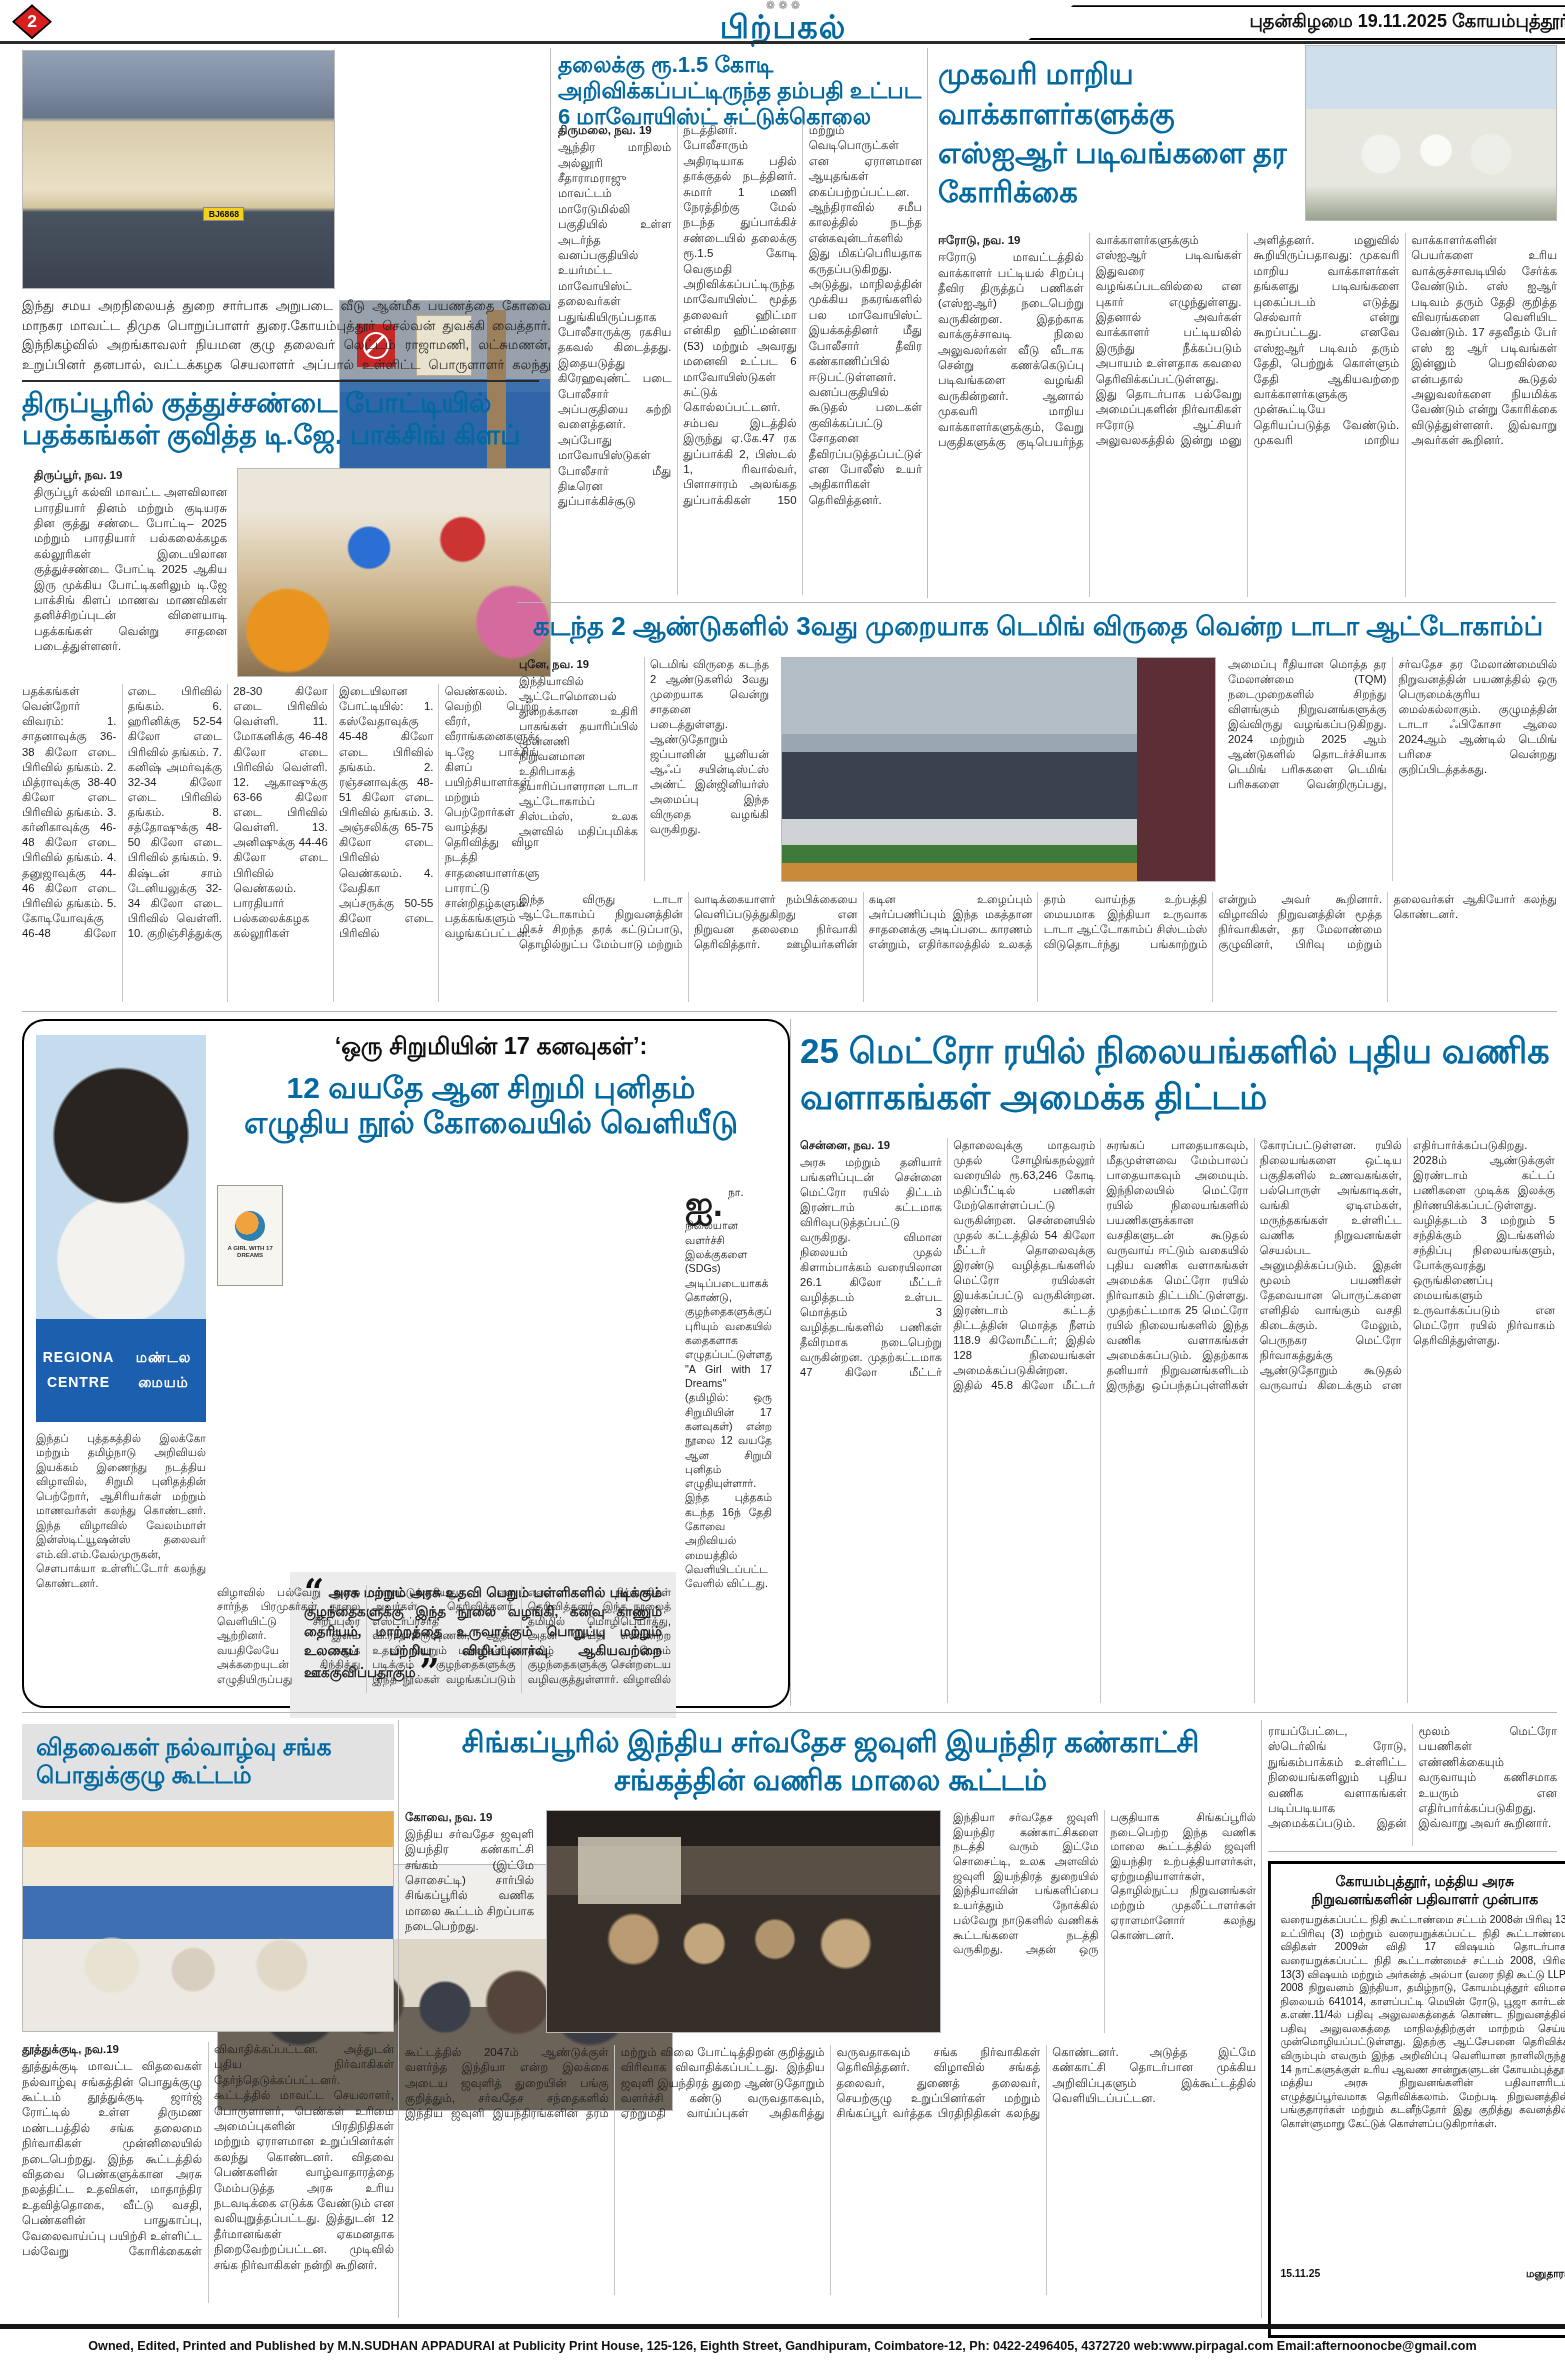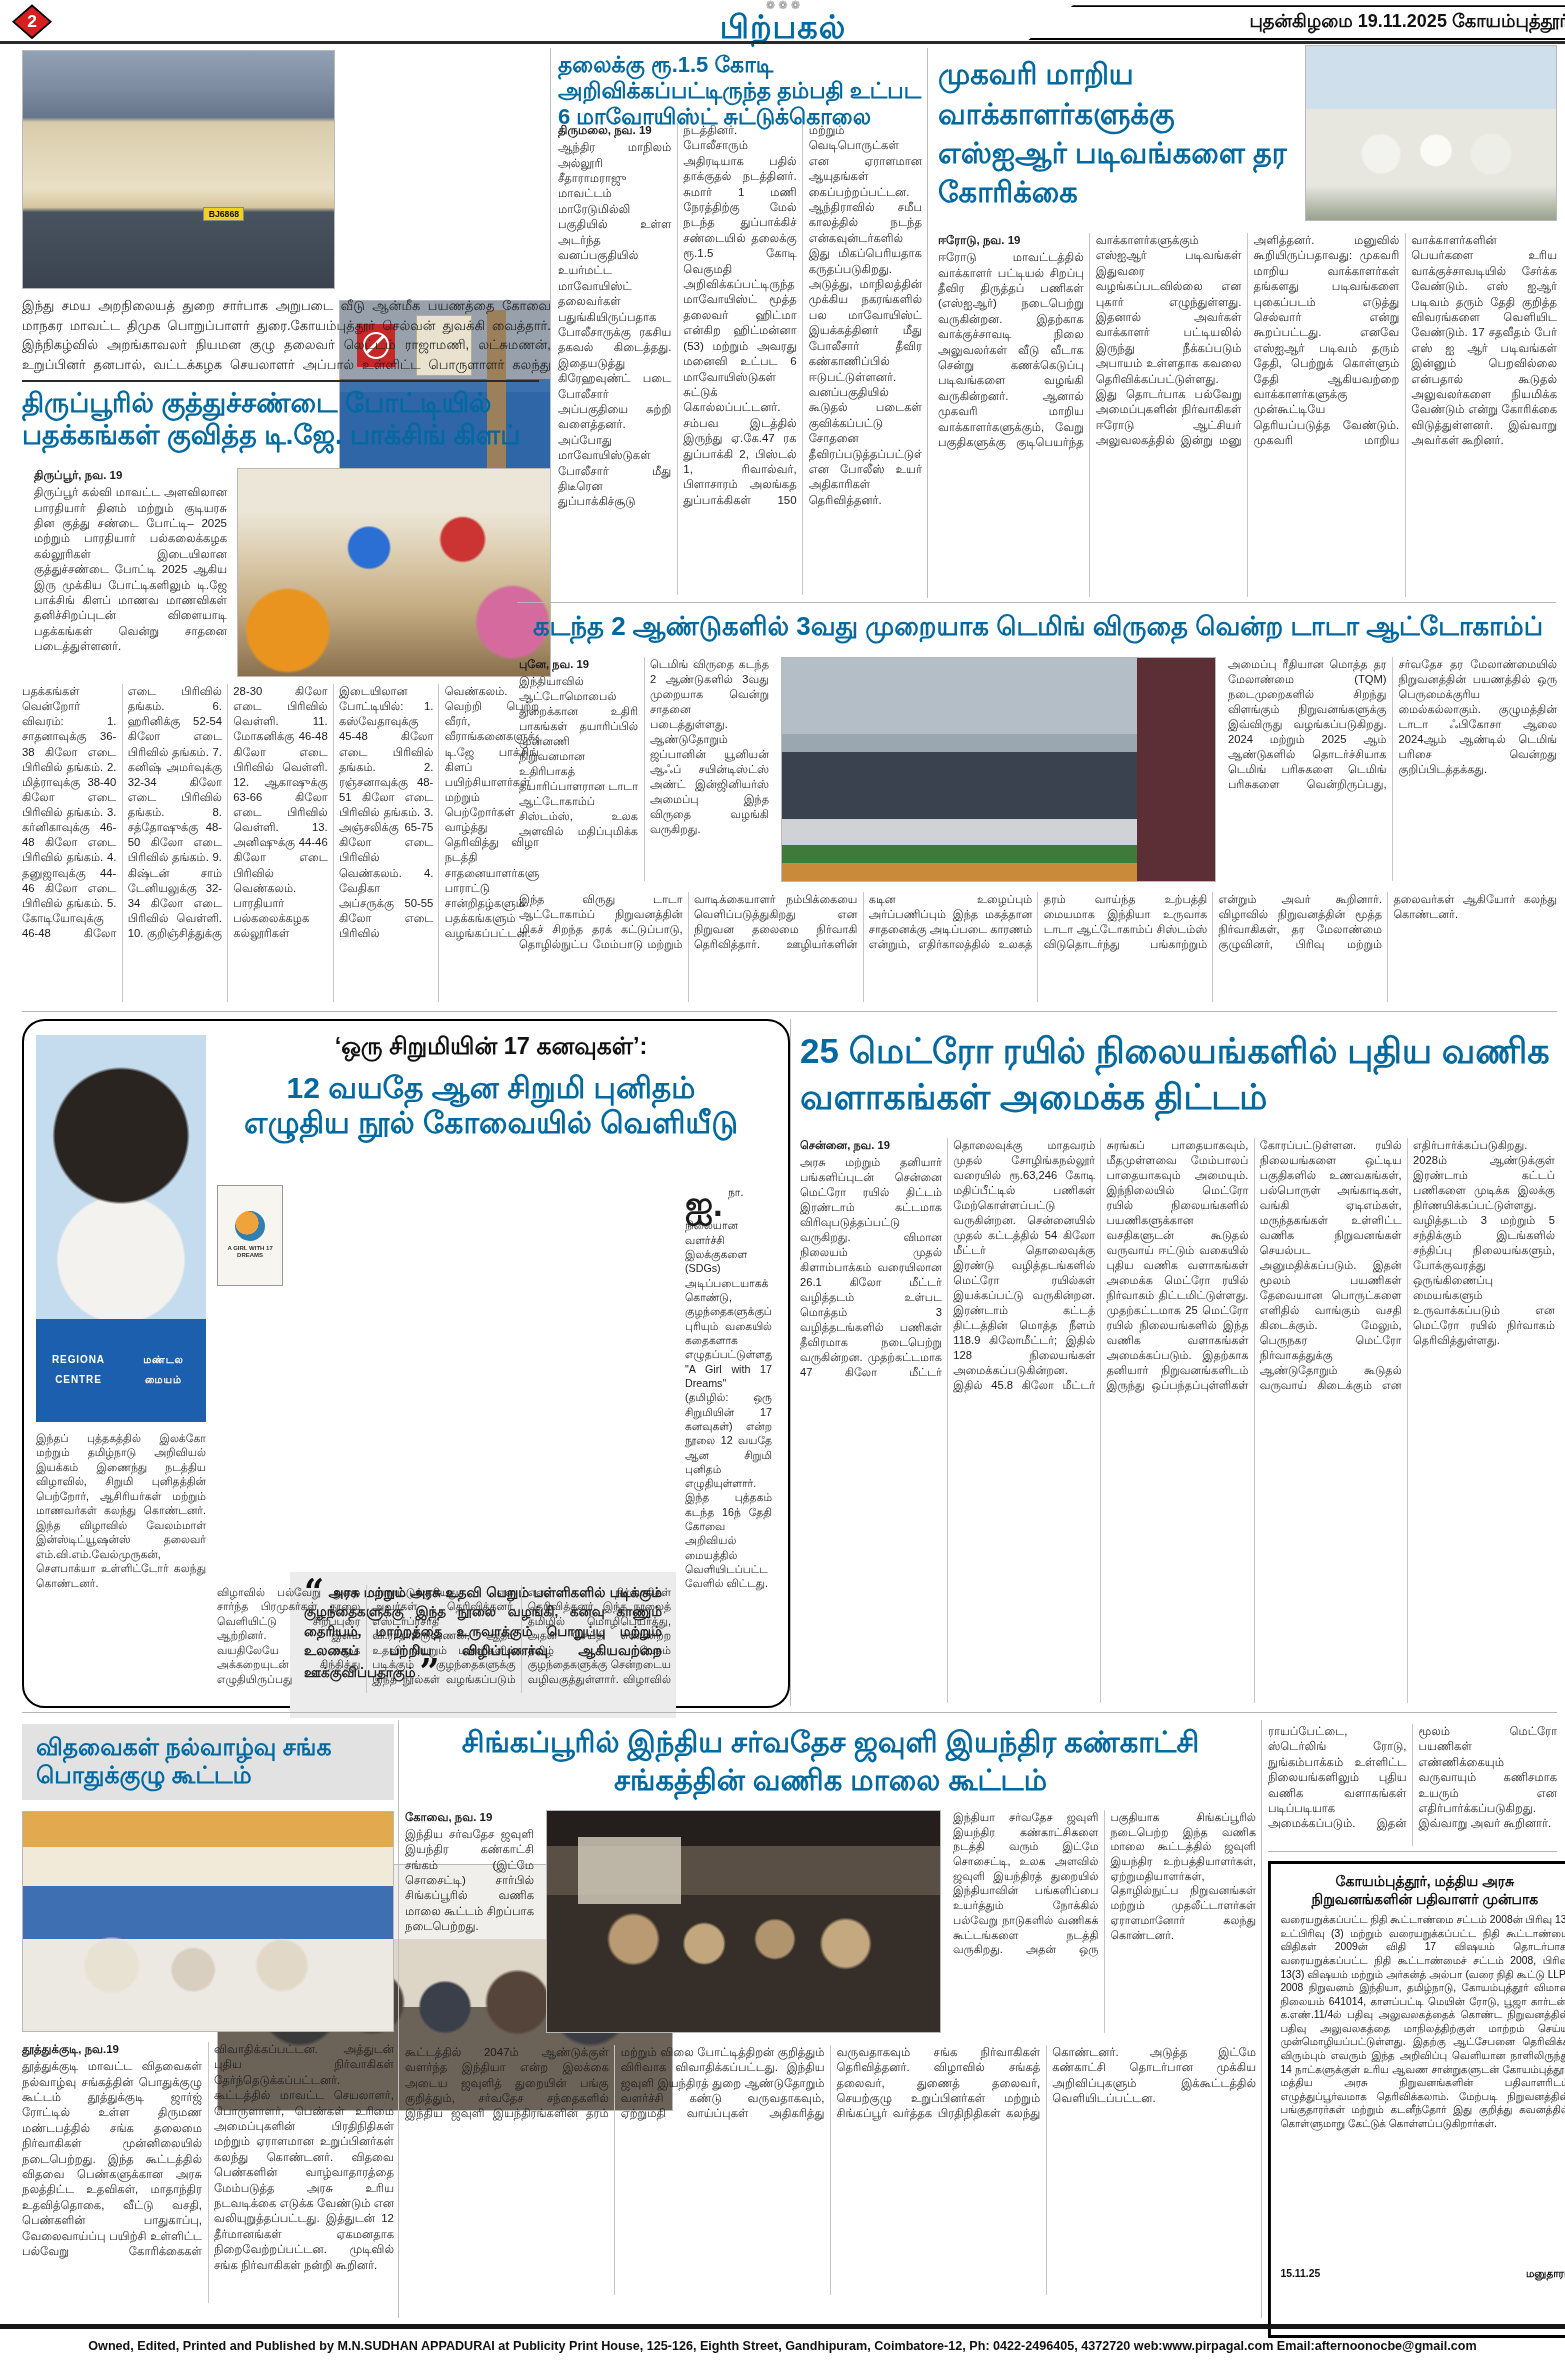--- a/index.html
+++ b/index.html
@@ -29,21 +29,21 @@
   
   .quote-box{background:#ececec;padding:8.7px 14px;font-size:13.5px;font-weight:bold;line-height:1.45;text-align:justify;position:relative;color:#222;}
   .qmark{font-size:35px;font-weight:bold;color:#111;line-height:0.6;vertical-align:-7px;font-family:"DejaVu Serif",serif;}
   .gb{border:2.6px solid #000;border-radius:22.6px;background:#fff;}
   .dropcap::first-letter{font-size:35px;font-weight:bold;float:left;line-height:0.85;padding:3.5px 5.2px 0 0;}
   .gray-head{background:#e2e2e2;padding:10.4px 14px;}
   .notice{border:2.6px solid #000;box-shadow:inset 0 0 0 0.9px #000;background:#fff;padding:8.7px 10.4px;}
   .notice-title{font-weight:bold;text-align:center;font-size:14px;line-height:1.3;}
   .notice-body{font-size:10.3px;line-height:1.32;text-align:justify;margin-top:5.2px;overflow:hidden;}
   .podium{position:absolute;left:0;right:0;bottom:0;height:103px;background:#1b5fae;display:grid;grid-template-columns:1fr 1fr;align-content:center;justify-items:center;row-gap:7px;}
-  .podium span{color:#fff;font-size:10px;font-weight:bold;letter-spacing:0.9px;}
+  .podium span{color:#fff;font-size:14px;font-weight:bold;letter-spacing:0.9px;}
   .book-cover{background:#f7f5ef;border:0.9px solid #999;display:flex;flex-direction:column;align-items:center;justify-content:center;text-align:center;padding:2.6px;}
   .book-cover .bc-art{width:30px;height:30px;border-radius:50%;background:radial-gradient(circle at 40% 40%,#f0a23c 0 45%,#2e7fb2 46% 100%);margin-bottom:3.5px;}
   .book-cover .bc-t{font-size:6px;font-weight:bold;color:#333;line-height:1.25;}
   .footer-bar{background:#161616;}
   .footer-text{text-align:center;font-size:12.6px;font-weight:bold;color:#111;}
   .plate{position:absolute;background:#f2d21f;color:#111;font-weight:bold;font-size:8.7px;padding:0.9px 4.3px;border:0.9px solid #888;}
   .banner{position:absolute;background:#f1e9d2;border:0.9px solid #c9b98d;display:flex;flex-direction:column;align-items:center;justify-content:center;}
   .banner .b1{color:#c01515;font-weight:bold;font-size:9.6px;}
   .banner .b2{color:#6b4c10;font-size:7px;}
   .nosign{position:absolute;width:38px;height:43px;background:#c62828;display:flex;align-items:center;justify-content:center;}

